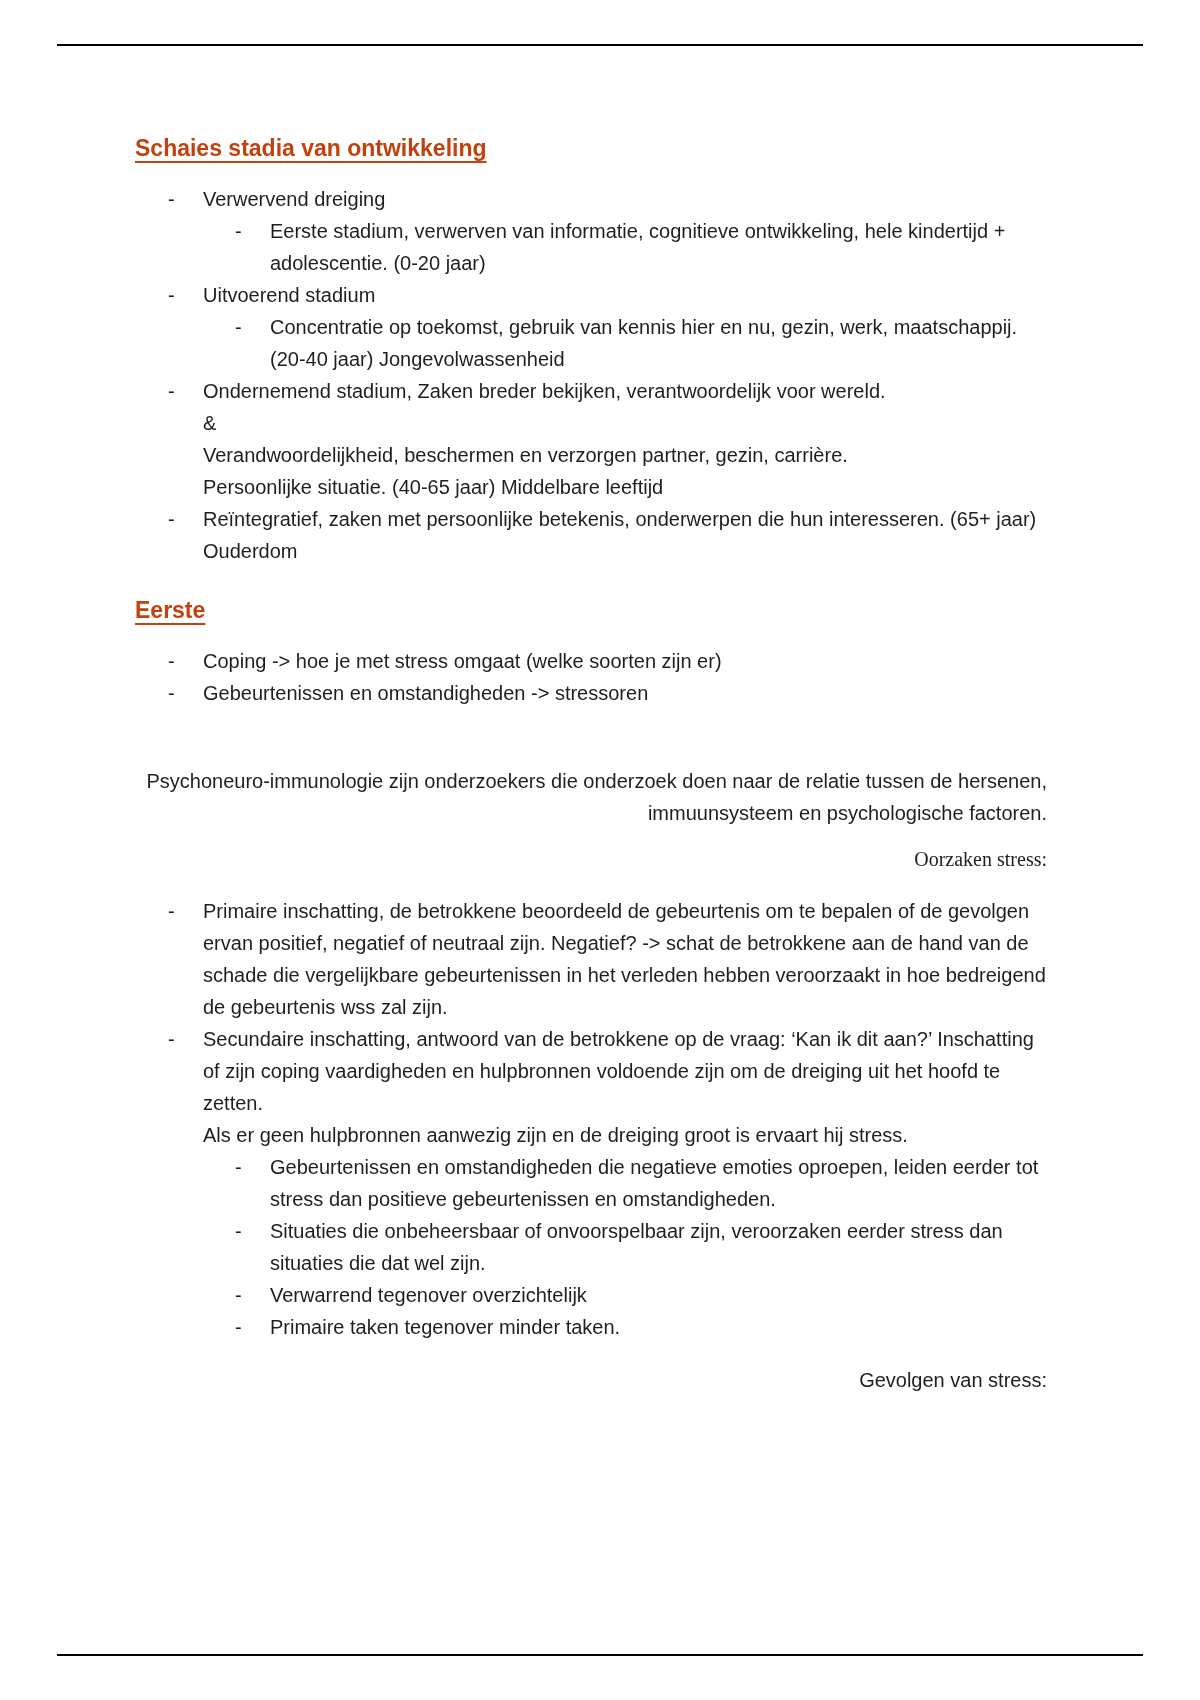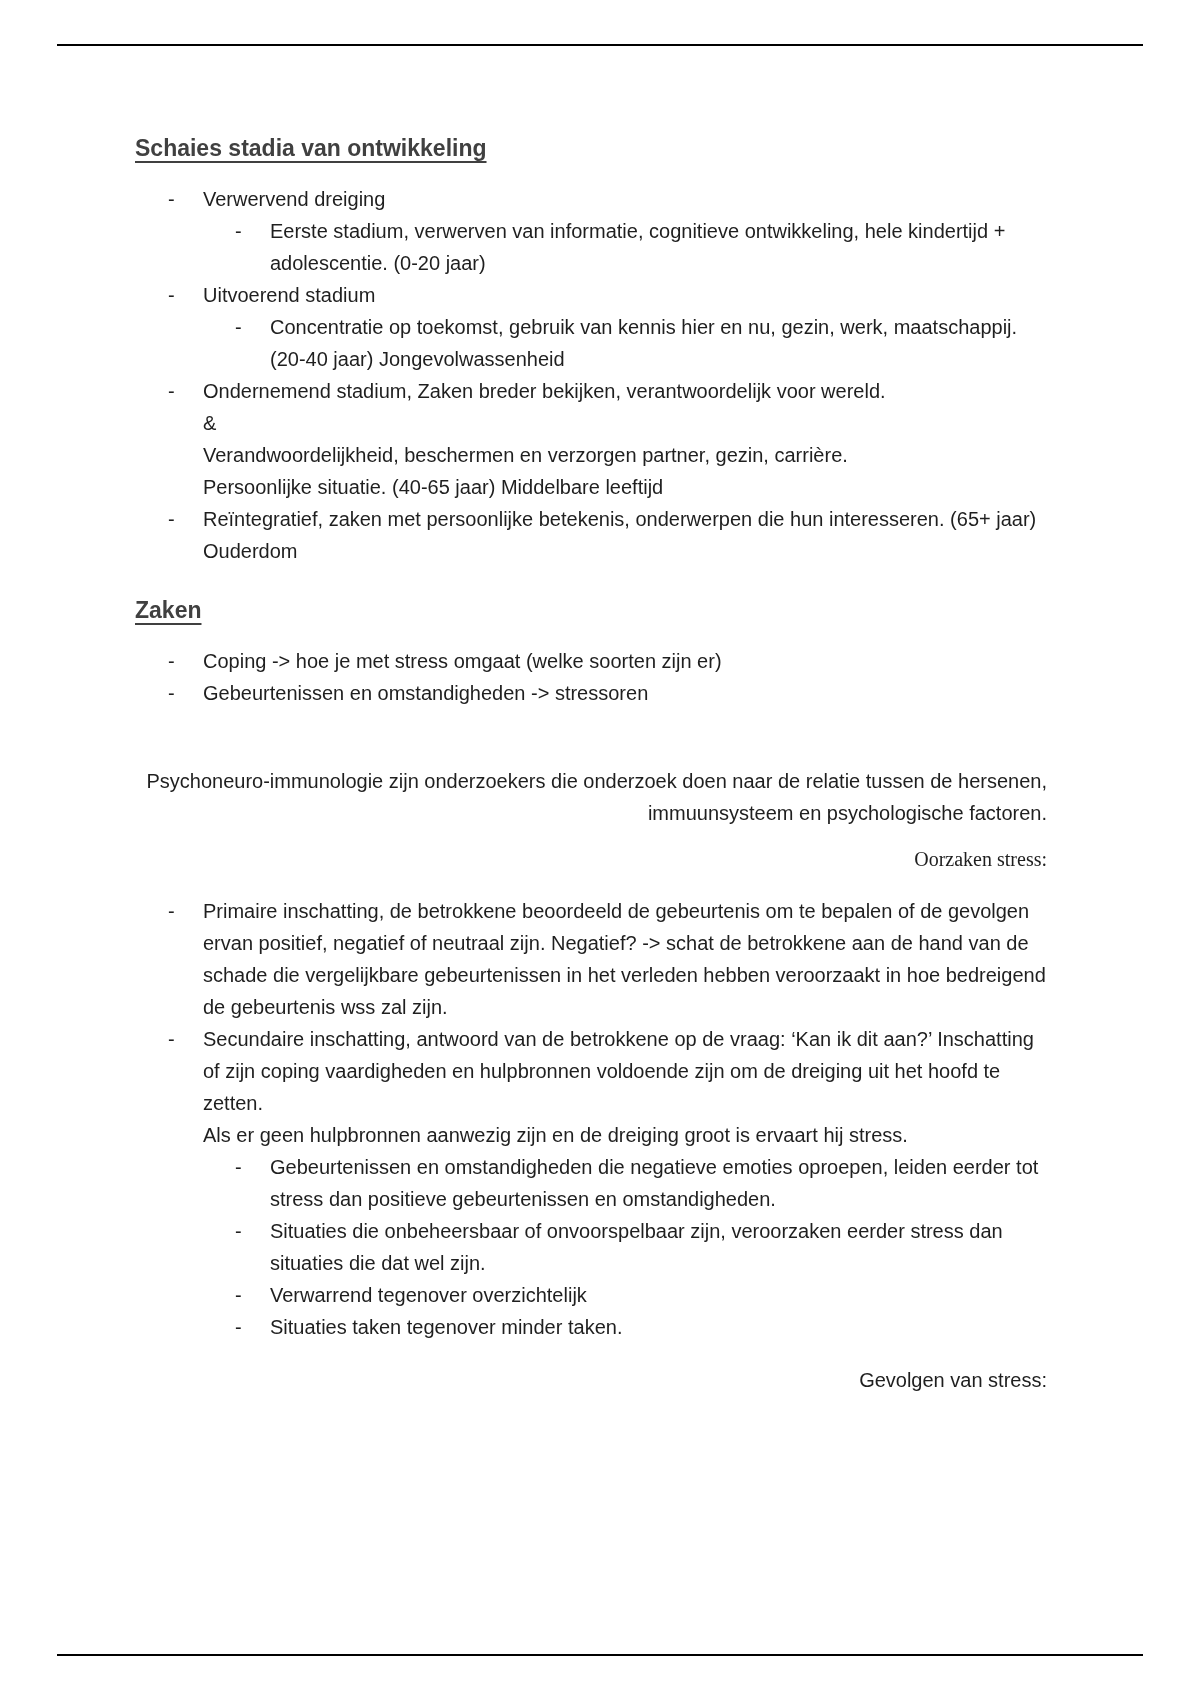--- a/index.html
+++ b/index.html
@@ -34,21 +34,21 @@
   }
 
   .heading {
     font-size: 23px;
     line-height: 30px;
     font-weight: bold;
     text-decoration: underline;
     text-decoration-thickness: 2px;
     text-underline-offset: 5px;
     margin: 0 0 20px 0;
-    color: #404040;
+    color: #c2410c;
   }
   .heading.h-stress { margin-top: 28px; }
 
   .li { display: flex; align-items: flex-start; }
   .li .marker { flex: 0 0 auto; width: 35px; }
   .lvl1 { padding-left: 33px; }
   .lvl2 { padding-left: 100px; }
 
   .txt { flex: 1 1 auto; white-space: pre-wrap; }
 
@@ -89,21 +89,21 @@
       <span class="txt">Ondernemend stadium, Zaken breder bekijken, verantwoordelijk voor wereld.
 &amp;
 Verandwoordelijkheid, beschermen en verzorgen partner, gezin, carrière.
 Persoonlijke situatie. (40-65 jaar) Middelbare leeftijd</span>
     </div>
     <div class="li lvl1">
       <span class="marker">-</span>
       <span class="txt">Reïntegratief, zaken met persoonlijke betekenis, onderwerpen die hun interesseren. (65+ jaar) Ouderdom</span>
     </div>
 
-    <h1 class="heading h-stress">Zaken</h1>
+    <h1 class="heading h-stress">Eerste</h1>
 
     <div class="li lvl1">
       <span class="marker">-</span>
       <span class="txt">Coping -&gt; hoe je met stress omgaat (welke soorten zijn er)</span>
     </div>
     <div class="li lvl1">
       <span class="marker">-</span>
       <span class="txt">Gebeurtenissen en omstandigheden -&gt; stressoren</span>
     </div>
 
@@ -127,21 +127,21 @@
     <div class="li lvl2">
       <span class="marker">-</span>
       <span class="txt">Situaties die onbeheersbaar of onvoorspelbaar zijn, veroorzaken eerder stress dan situaties die dat wel zijn.</span>
     </div>
     <div class="li lvl2">
       <span class="marker">-</span>
       <span class="txt">Verwarrend tegenover overzichtelijk</span>
     </div>
     <div class="li lvl2">
       <span class="marker">-</span>
-      <span class="txt">Situaties taken tegenover minder taken.</span>
+      <span class="txt">Primaire taken tegenover minder taken.</span>
     </div>
 
     <p class="para label-gevolgen">Gevolgen van stress:</p>
 
   </div>
 
   <div class="rule rule-bottom"></div>
 
 </div>
 

